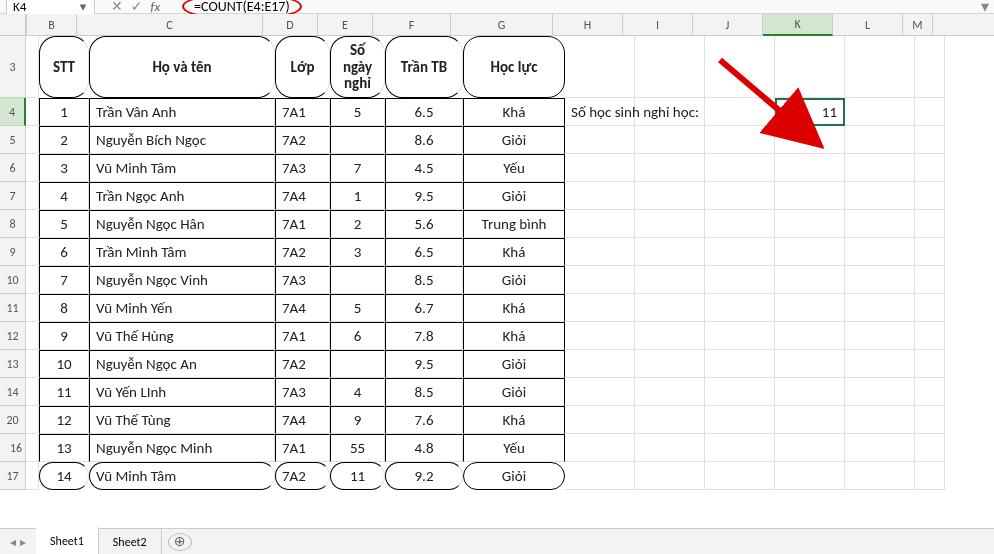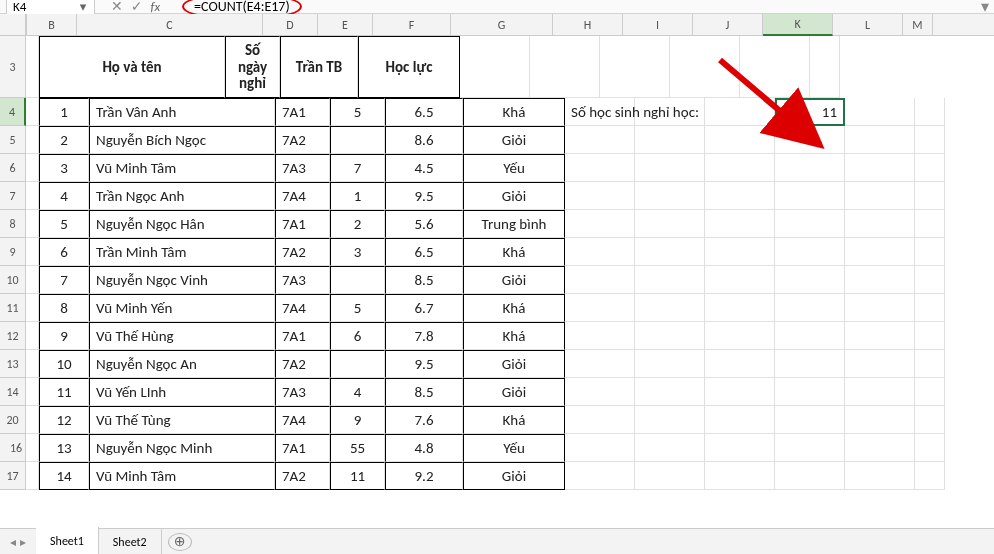--- a/index.html
+++ b/index.html
@@ -20,21 +20,21 @@
 .corner { width: 26px; height: 22px; }
 .ch { height: 22px; border-right: 1px solid #ccc; display: flex; align-items: center; justify-content: center; font-size: 12px; color: #555; }
 .ch-sel { background: #d3e6d0; border-bottom: 2px solid #2e7d32; }
 .rows { display: flex; flex-direction: column; }
 .row { display: flex; }
 .row-header { width: 26px; font-size: 12px; }
 .cell { border-right: 1px solid #e0e0e0; border-bottom: 1px solid #e0e0e0; display: flex; align-items: center; padding: 0 6px; font-size: 15px; color: #222; overflow: hidden; white-space: nowrap; }
 .b-top { border-top: 1.5px solid #000; }
 .b-left { border-left: 1.5px solid #000; }
 .b-right { border-right: 1.5px solid #000; }
-.b-bottom { border-bottom: 1.5px solid #000; }
+.b-bottom { border-bottom: 1.5px solid #000; border-radius: 17px; }
 .center { justify-content: center; }
 .hdr { font-weight: bold; justify-content: center; }
 .active-cell { border: 2px solid #217346; background: #fff; position: relative; }
 .rh-sel { background: #d3e6d0; border-right: 2px solid #2e7d32; }
 
 
 .cA { width: 0px; }
 .cB { width: 50px; }
 .cC { width: 186px; }
 .cD { width: 55px; }
@@ -91,21 +91,23 @@
     <div class="ch cI">I</div>
     <div class="ch cJ">J</div>
     <div class="ch cK ch-sel">K</div>
     <div class="ch cL">L</div>
     <div class="ch cM">M</div>
   </div>
   <div class="rows" id="rows">
       <div class="row" style="height: 62px;">
         <div class="row-header" style="height: 100%;">3</div>
         <div class="cell cA"></div>
+        <div class="cell cB hdr b-top b-left b-bottom center">STT</div>
         <div class="cell cC hdr b-top b-left b-bottom center">Họ và tên</div>
+        <div class="cell cD hdr b-top b-left b-bottom center">Lớp</div>
         <div class="cell cE hdr b-top b-left b-bottom center" style="white-space: normal; line-height: 1.1; text-align: center;">Số ngày nghỉ</div>
         <div class="cell cF hdr b-top b-left b-bottom center" style="white-space: normal; text-align: center;">Trần TB</div>
         <div class="cell cG hdr b-top b-left b-right b-bottom center">Học lực</div>
         <div class="cell cH"></div>
         <div class="cell cI"></div>
         <div class="cell cJ"></div>
         <div class="cell cK"></div>
         <div class="cell cL"></div>
         <div class="cell cM"></div>
       </div>

